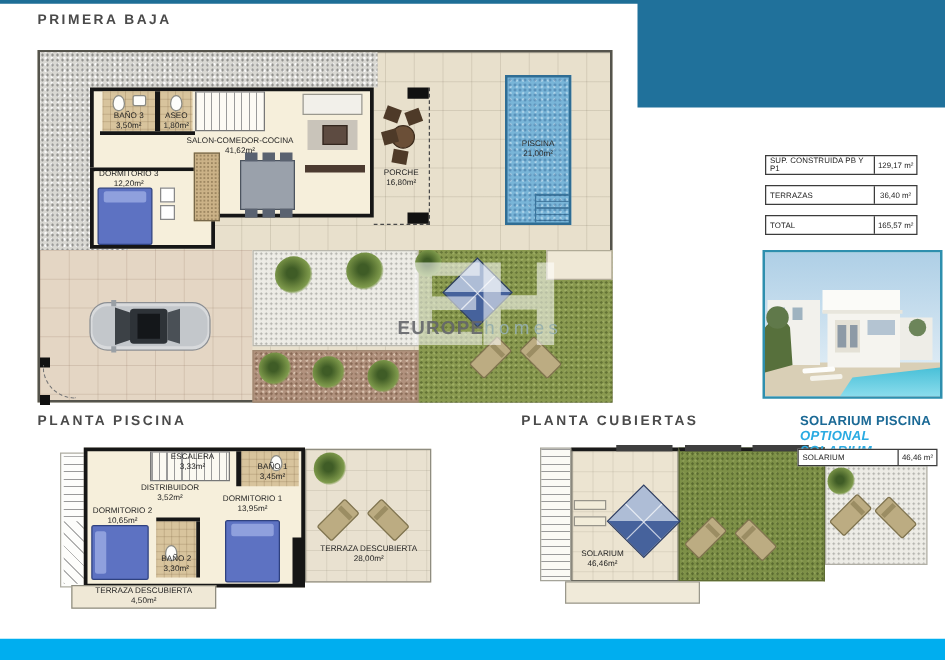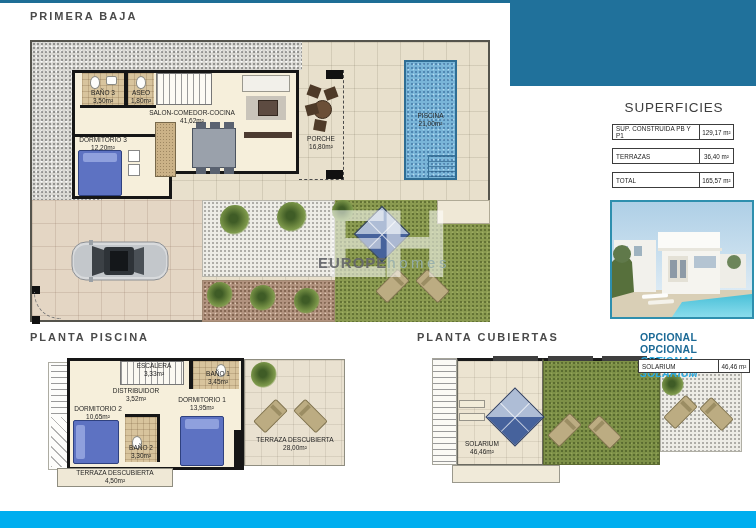--- a/index.html
+++ b/index.html
@@ -224,21 +224,20 @@
   </div>
 
   <div id="wm" class="abs">
     <div class="wmL">EH</div>
     <div class="wmT">
       <span class="b">EUROPE</span><span class="l">homes</span>
     </div>
   </div>
 
 
-  <div class="abs" style="left:613px;top:100px;width:122px;text-align:center;font-size:13.5px;color:#3d3d3d;letter-spacing:.8px;">SUPERFICIES</div>
   <div class="srow" style="left:612px;top:124px;">
     <span class="sl">SUP. CONSTRUIDA PB Y P1</span>
     <span class="sv">129,17 m²</span>
   </div>
   <div class="srow" style="left:612px;top:148px;">
     <span class="sl">TERRAZAS</span>
     <span class="sv">36,40 m²</span>
   </div>
   <div class="srow" style="left:612px;top:172px;">
     <span class="sl">TOTAL</span>
@@ -373,21 +372,21 @@
 
     <div class="abs" style="left:20px;top:109px;width:108px;height:18px;background:#f0ead9;border:1px solid #9a988c;box-sizing:border-box;"></div>
 
     <div class="rlbl" style="left:28px;top:84px;width:44px;">
       <span class="ln">SOLARIUM</span>
       <span class="ln">46,46m²</span>
     </div>
   </div>
 
   <div class="abs" style="left:640px;top:331px;">
-    <div class="note-es" style="font-size:10.5px;">OPCIONAL OPCIONAL</div>
+    <div class="note-es" style="font-size:10.5px;">SOLARIUM PISCINA</div>
     <div class="note-en" style="font-size:10.5px;">OPTIONAL SOLARIUM</div>
   </div>
   <div class="srow" style="left:638px;top:359px;width:112px;height:14px;">
     <span class="sl">SOLARIUM</span>
     <span class="sv" style="width:30px;">46,46 m²</span>
   </div>
 
   <div id="botbar" class="abs"></div>
 </div>
 

